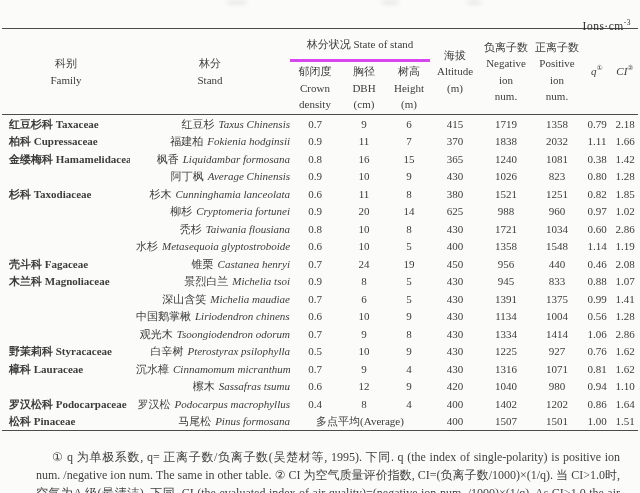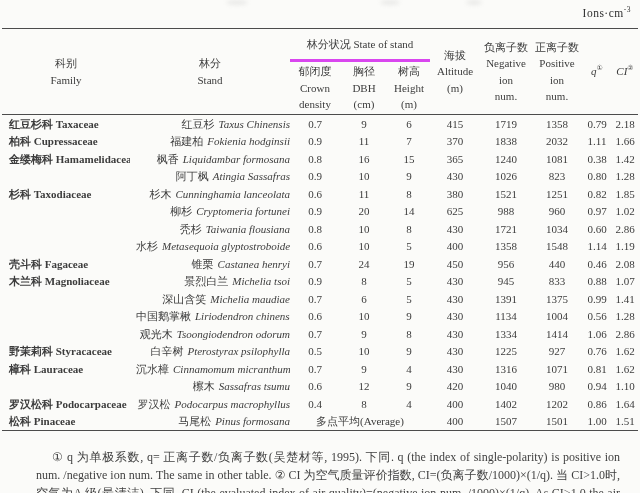--- a/index.html
+++ b/index.html
@@ -4,21 +4,21 @@
 <style>
   html,body{margin:0;padding:0;}
   body{
     width:640px;height:493px;position:relative;overflow:hidden;
     background:#fbfbf9;color:#3c3c3c;
     font-family:"Liberation Serif","DejaVu Serif",serif;
     -webkit-font-smoothing:antialiased;
   }
   .smudge{position:absolute;top:0;height:5px;background:#9a9a9a;opacity:.18;
     border-radius:50%;filter:blur(2px);}
-  .unit{position:absolute;top:5px;right:9px;font-size:11.5px;color:#2f2f2f;letter-spacing:.5px;}
+  .unit{position:absolute;top:18px;right:9px;font-size:11.5px;color:#2f2f2f;letter-spacing:.5px;}
   .unit sup{font-size:7.5px;}
   table.ions{
     border-collapse:collapse;table-layout:fixed;width:636px;
     margin:28px 2px 0 2px;
     border-top:1.6px solid #4c4c4c;
     border-bottom:1.6px solid #4c4c4c;
     font-size:11px;
   }
   col.c-family{width:128px;} col.c-stand{width:160px;}
   col.c-crown{width:50px;}  col.c-dbh{width:48px;}  col.c-height{width:42px;}
@@ -146,21 +146,21 @@
         <td>16</td>
         <td>15</td>
         <td>365</td>
         <td>1240</td>
         <td>1081</td>
         <td>0.38</td>
         <td>1.42</td>
       </tr>
       <tr>
         <td class="t-left"></td>
-        <td class="stand"><span>阿丁枫</span><span class="latin">Atingia Sassafras</span></td>
+        <td class="stand"><span>阿丁枫</span><span class="latin">Average Chinensis</span></td>
         <td>0.9</td>
         <td>10</td>
         <td>9</td>
         <td>430</td>
         <td>1026</td>
         <td>823</td>
         <td>0.80</td>
         <td>1.28</td>
       </tr>
       <tr>

